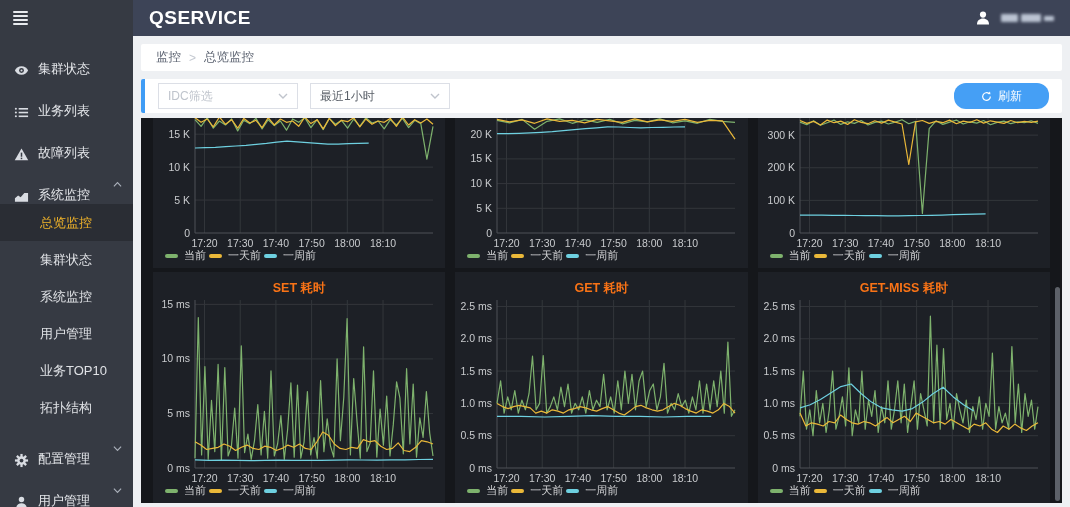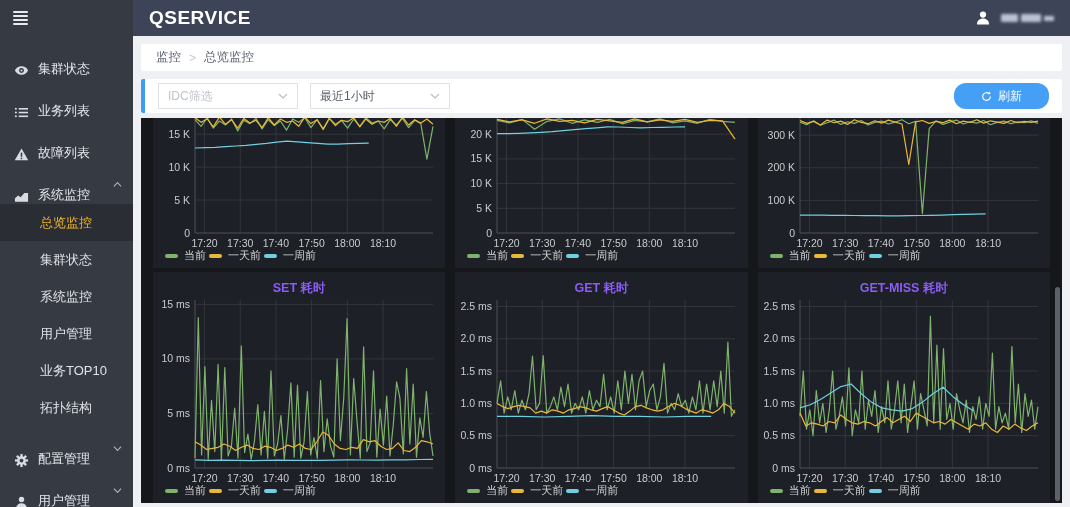--- a/index.html
+++ b/index.html
@@ -39,21 +39,21 @@
     display:flex;align-items:center;justify-content:space-between;padding:0 9px;font-size:12px;cursor:pointer;}
   .select .ph{color:#bfc4cc;}
   .select .val{color:#5a6068;}
   .refresh-btn{margin-left:auto;margin-right:13px;height:26px;border:none;background:#459ff5;color:#fff;font-size:12px;
     border-radius:12px;padding:0 27px;display:flex;align-items:center;gap:6px;cursor:pointer;font-family:inherit;}
   
   .charts{position:absolute;left:8px;right:8px;top:82px;bottom:4px;background:#15171b;overflow:hidden;
     padding:0 12px;box-sizing:border-box;}
   .grid{display:grid;grid-template-columns:repeat(3,1fr);column-gap:10px;row-gap:4px;margin-top:-81px;}
   .panel{background:#1d2026;height:231px;position:relative;}
-  .panel-title{text-align:center;padding-top:8px;height:16px;font-size:12.5px;font-weight:bold;color:#8b5cf6;}
+  .panel-title{text-align:center;padding-top:8px;height:16px;font-size:12.5px;font-weight:bold;color:#f97316;}
   .chart-box{position:absolute;top:24px;left:4px;right:4px;height:188px;}
   .legend{position:absolute;left:12px;bottom:5px;display:flex;gap:3px;align-items:center;}
   .legend-item{display:flex;align-items:center;gap:6px;cursor:pointer;}
   .legend-item .dash{width:13px;height:4px;border-radius:2px;display:block;}
   .legend-item .lbl{font-size:11px;color:#d2d3d5;}
   .scroll-thumb{position:absolute;right:2px;top:169px;bottom:2px;width:5px;background:#5d6168;border-radius:3px;cursor:pointer;}
   svg text{font-family:"Liberation Sans","DejaVu Sans",sans-serif;}
 </style>
 </head>
 <body>

